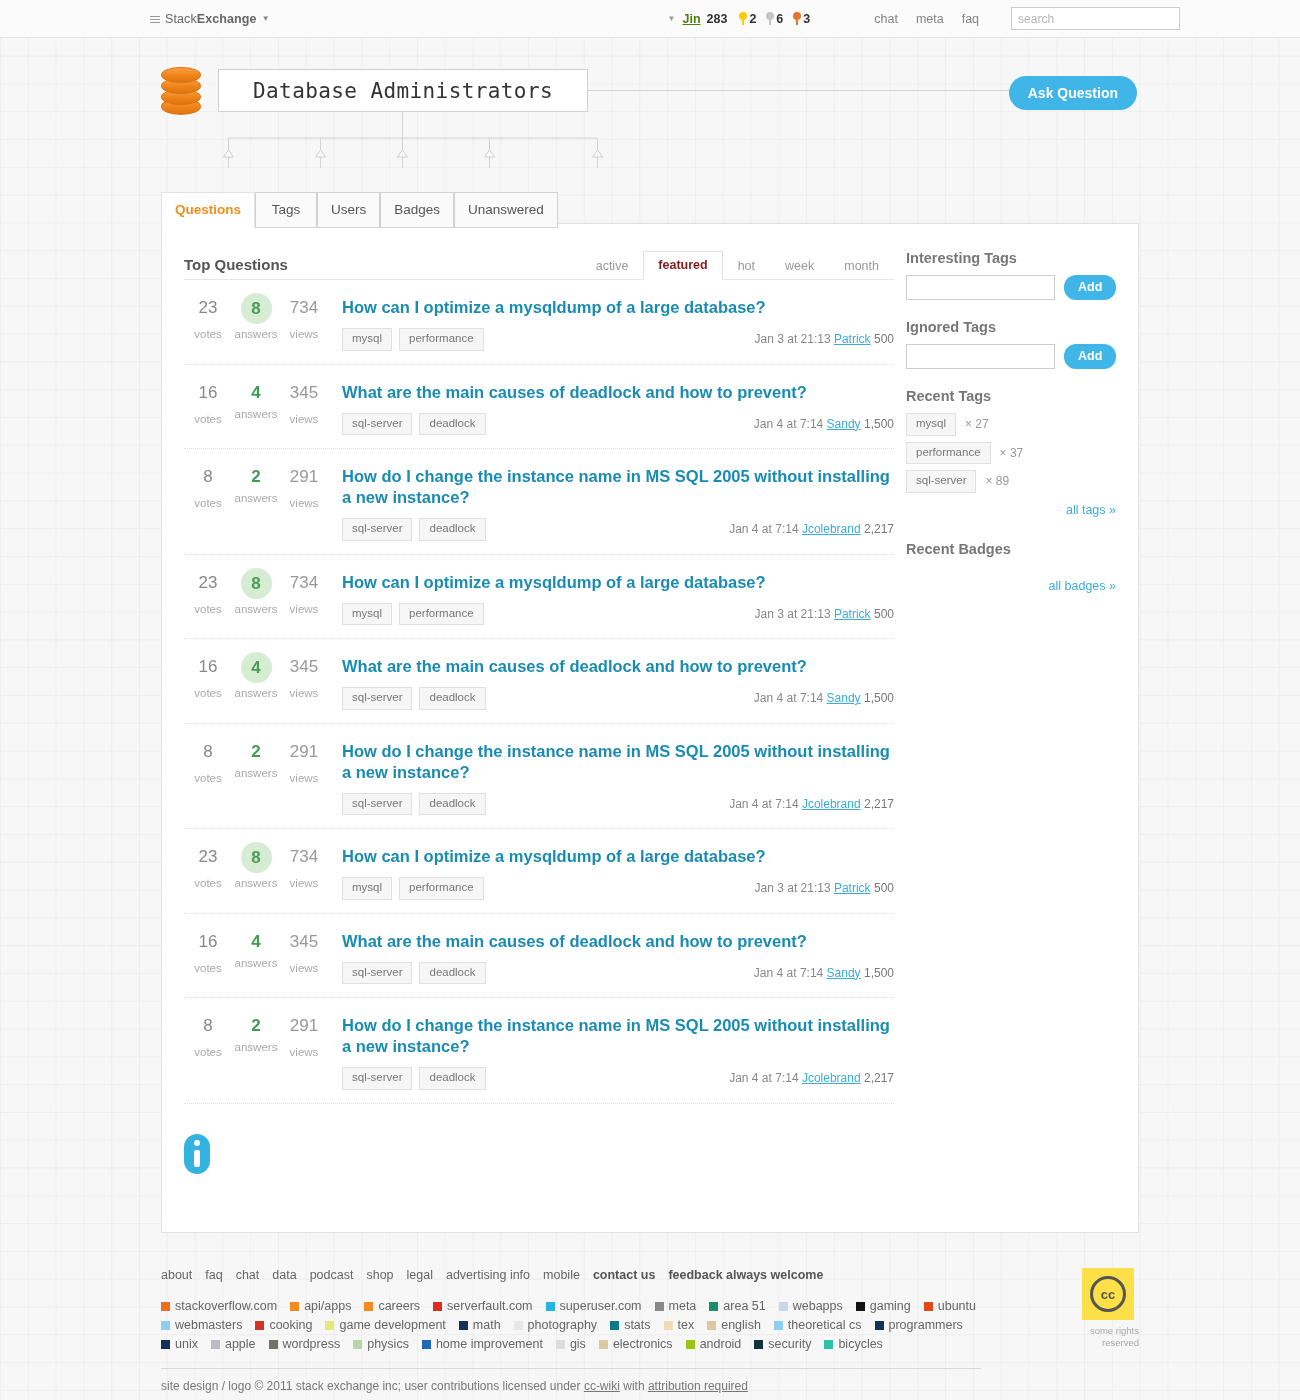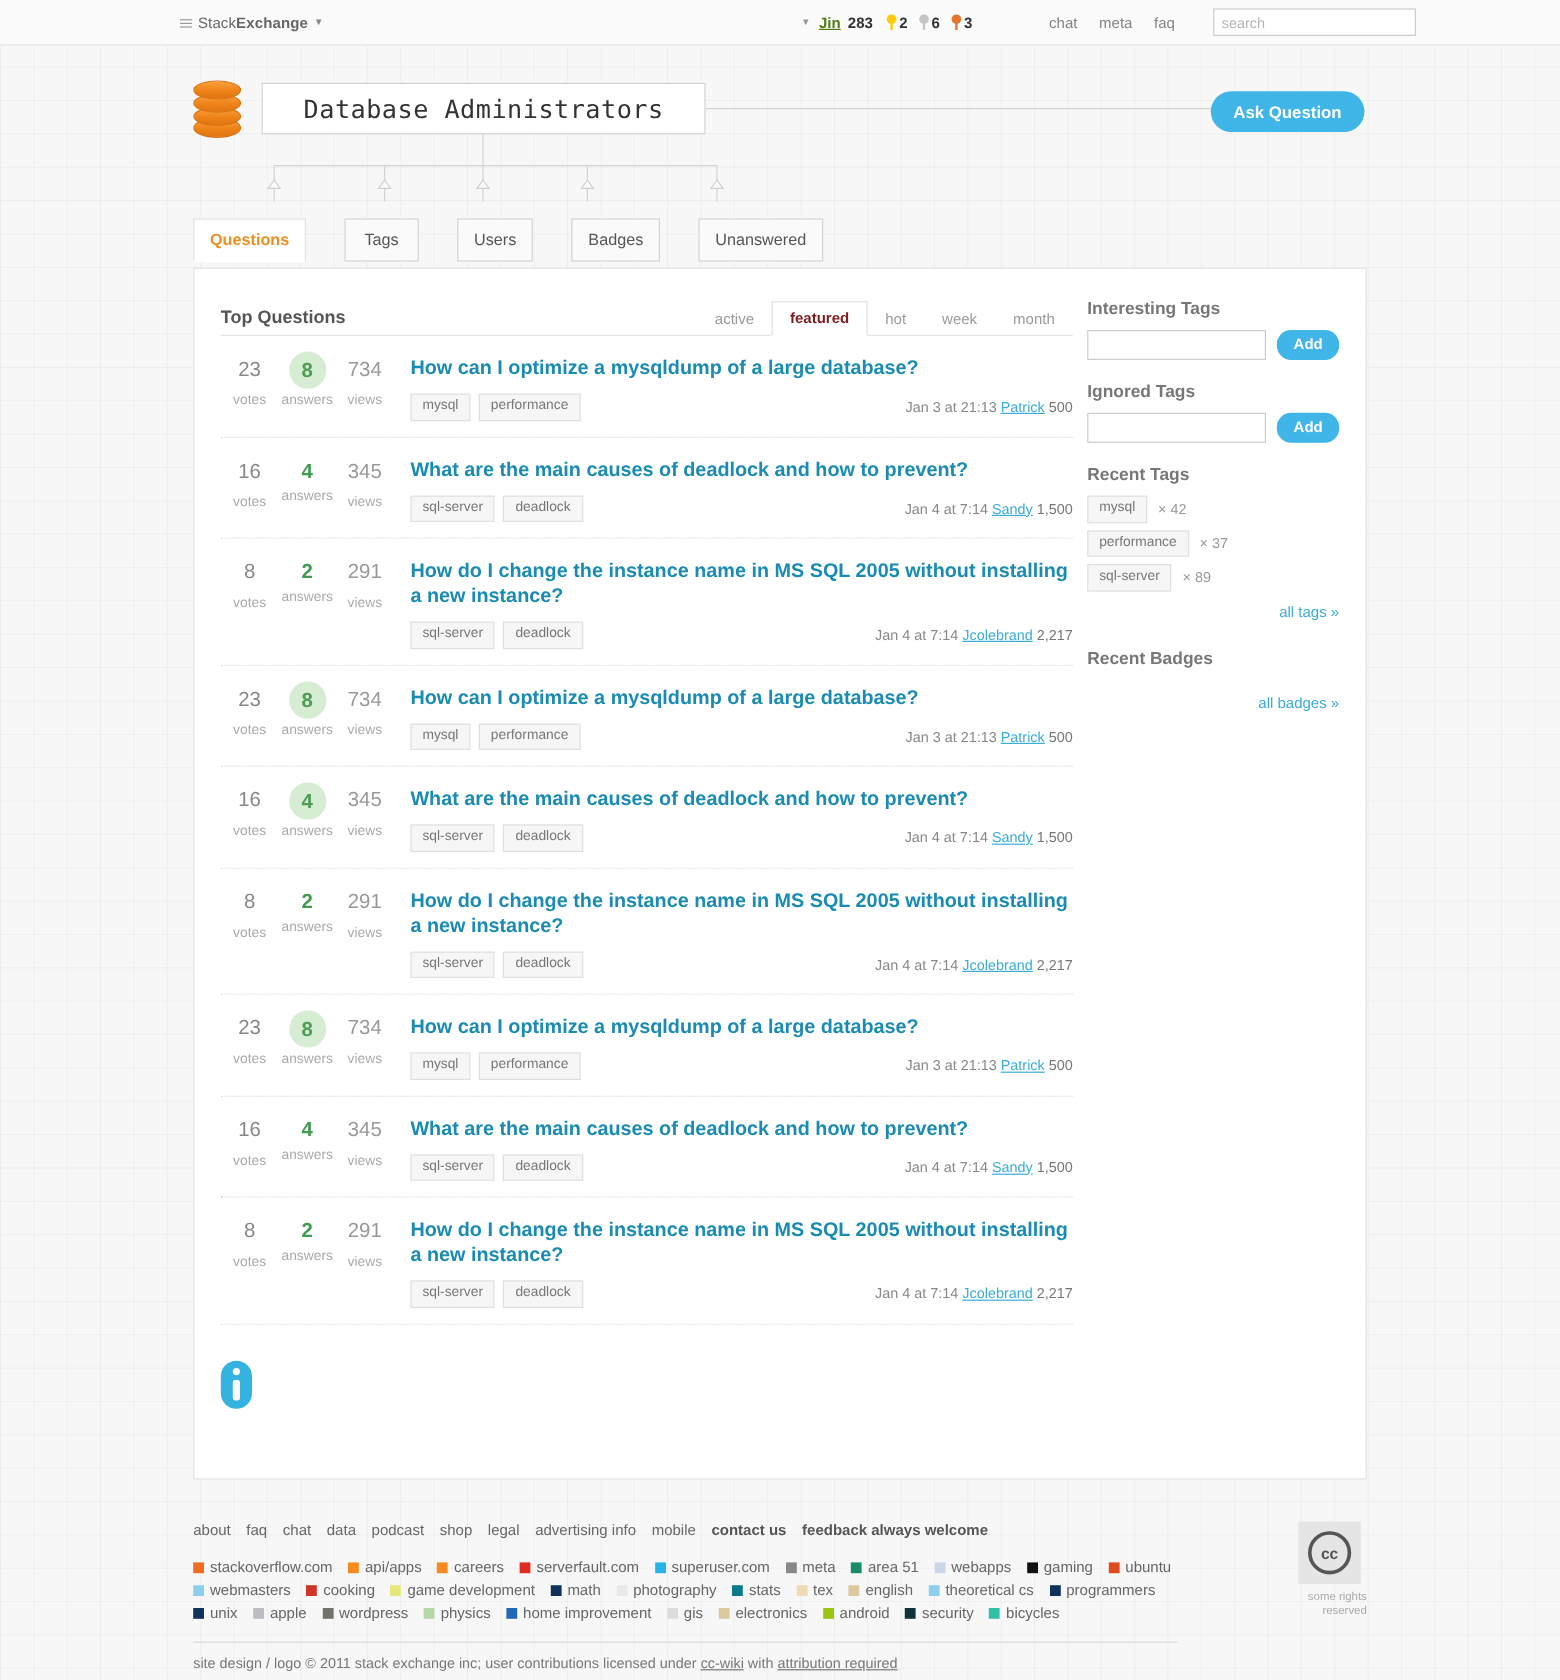--- a/index.html
+++ b/index.html
@@ -160,21 +160,21 @@
     border: none;
     border-radius: 18px;
     cursor: pointer;
     font-family: "Liberation Sans", sans-serif;
   }
 
   
   .tree { position: absolute; left: 0; top: 56px; width: 1000px; height: 56px; }
 
   
-  .tabs { position: absolute; left: 11px; top: 126px; display: flex; gap: 32px; z-index: 5; }
+  .tabs { position: absolute; left: 11px; top: 136px; display: flex; gap: 0; z-index: 5; }
   .tab {
     min-width: 62px;
     padding: 9px 13px 10px;
     background: #fafafa;
     border: 1px solid #d2d2d2;
     font-size: 13.5px;
     color: #555;
     text-align: center;
     cursor: pointer;
     position: relative;
@@ -389,21 +389,21 @@
   .f-links a.b { font-weight: bold; color: #555; }
   .f-sites { display: flex; flex-wrap: wrap; gap: 5px 13px; font-size: 12.5px; margin-bottom: 9px; max-width: 830px; }
   .f-site { display: inline-flex; align-items: center; gap: 5px; color: #666; text-decoration: none; }
   .f-sq { width: 9px; height: 9px; display: inline-block; }
   .cc-box {
     position: absolute; right: 11px; top: 23px;
     width: 62px; text-align: center;
   }
   .cc-img {
     width: 52px; height: 52px;
-    background: #e5e5e5;
+    background: #fde047;
     margin: 0 auto;
     display: flex; align-items: center; justify-content: center;
   }
   .cc-circle {
     width: 36px; height: 36px;
     border: 3px solid #555;
     border-radius: 50%;
     display: flex; align-items: center; justify-content: center;
     font-size: 13px; font-weight: bold; color: #555;
     font-family: "Liberation Sans", sans-serif;
@@ -782,21 +782,21 @@
       <div class="sb-h">Ignored Tags</div>
       <div class="sb-row">
         <input class="sb-input" type="text" placeholder="" style="">
         <button class="sb-add">Add</button>
       </div>
 
       <div class="sb-h">Recent Tags</div>
       <div id="recent-tags">
   <div class="rt-row">
     <a class="tag" href="#">mysql</a>
-    <span class="rt-count">× 42</span>
+    <span class="rt-count">× 27</span>
   </div>
   <div class="rt-row">
     <a class="tag" href="#">performance</a>
     <span class="rt-count">× 37</span>
   </div>
   <div class="rt-row">
     <a class="tag" href="#">sql-server</a>
     <span class="rt-count">× 89</span>
   </div>
         </div>

